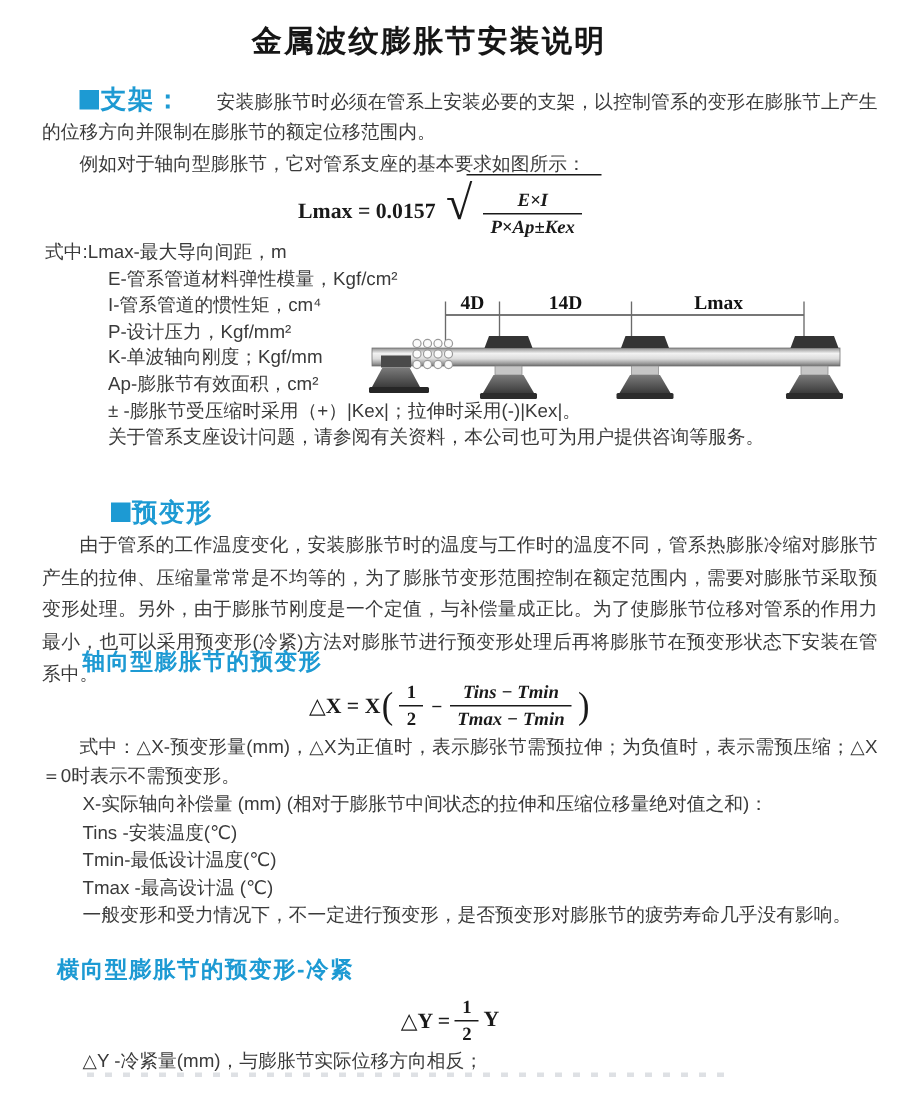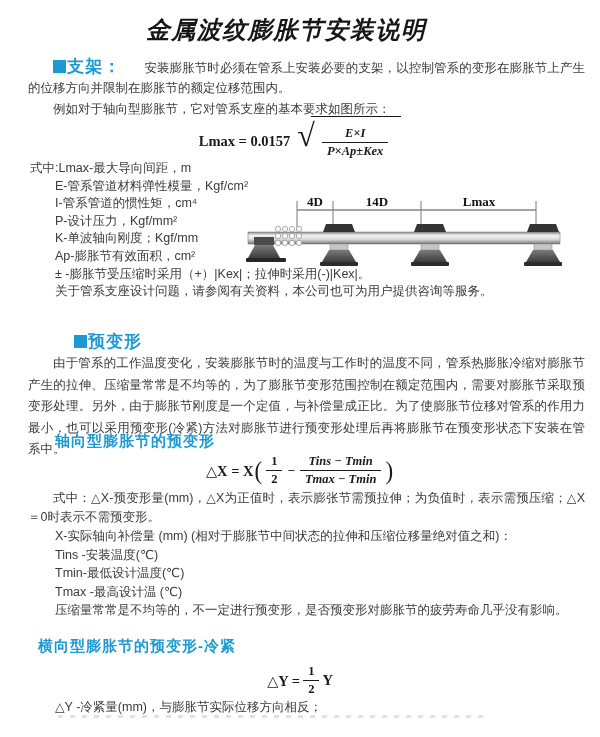--- a/index.html
+++ b/index.html
@@ -7,21 +7,21 @@
   body {
     width:600px; height:737px; position:relative; overflow:hidden;
     font-family:"Liberation Sans","DejaVu Sans",sans-serif;
     color:#3a3a3a;
   }
   .abs { position:absolute; }
 
   
   .doc-title {
     top:14px; left:0; width:572px; text-align:center;
-    font-size:24px; font-weight:bold; color:#161616; letter-spacing:1.5px;font-style:italic;
+    font-size:20px; font-weight:bold; color:#161616; letter-spacing:1.5px;
   }
 
   
   .para {
     font-size:12.5px; line-height:20px; text-align:justify;
     text-indent:2em; color:#3a3a3a;
   }
   .p-support { top:58px; left:28px; width:557px; }
   .p-example { top:99px; left:28px; width:557px; text-align:left; }
 
@@ -55,21 +55,21 @@
     transform:scaleY(1.1); display:inline-block; margin:0 1px; }
   .minus { font-size:13px; font-weight:bold; margin:0 2px; }
 
   .f1 { top:116px; }
   .f2 { top:454px; }
   .f3 { top:664px; }
 
   
   .defs { top:160px; left:30px; width:560px; list-style:none;
     font-size:12.5px; line-height:17.6px; }
-  .defs li { margin-left:25px; }
+  .defs li { margin-left:42px; }
   .defs li:first-child { margin-left:0; }
 
   
   .sec2-head { top:330px; left:30px;padding-left:44px; }
   .p-pre { top:353px; left:28px; width:557px; line-height:21.5px; }
   .axial-head { top:432px; left:55px; }
   .p-explain { top:489px; left:28px; width:557px; line-height:18.5px; }
   .axial-items { top:527px; left:55px; width:520px; list-style:none;
     font-size:12.5px; line-height:18.5px; }
   .lateral-head { top:637px; left:38px; }
@@ -205,21 +205,21 @@
   <span class="paren">)</span>
 </div>
 
 <p class="abs para p-explain">式中：△X-预变形量(mm)，△X为正值时，表示膨张节需预拉伸；为负值时，表示需预压缩；△X＝0时表示不需预变形。</p>
 
 <ul class="abs axial-items">
   <li>X-实际轴向补偿量 (mm) (相对于膨胀节中间状态的拉伸和压缩位移量绝对值之和)：</li>
   <li>Tins -安装温度(℃)</li>
   <li>Tmin-最低设计温度(℃)</li>
   <li>Tmax -最高设计温 (℃)</li>
-  <li>压缩量常常是不均等的，不一定进行预变形，是否预变形对膨胀节的疲劳寿命几乎没有影响。</li>
+  <li>一般变形和受力情况下，不一定进行预变形，是否预变形对膨胀节的疲劳寿命几乎没有影响。</li>
 </ul>
 
 <div class="abs sub-head lateral-head">横向型膨胀节的预变形-冷紧</div>
 
 <div class="abs formula f3">
   <span class="f-lhs">△Y =</span>
   <span class="frac">
     <span class="num">1</span>
     <span class="den">2</span>
   </span>

